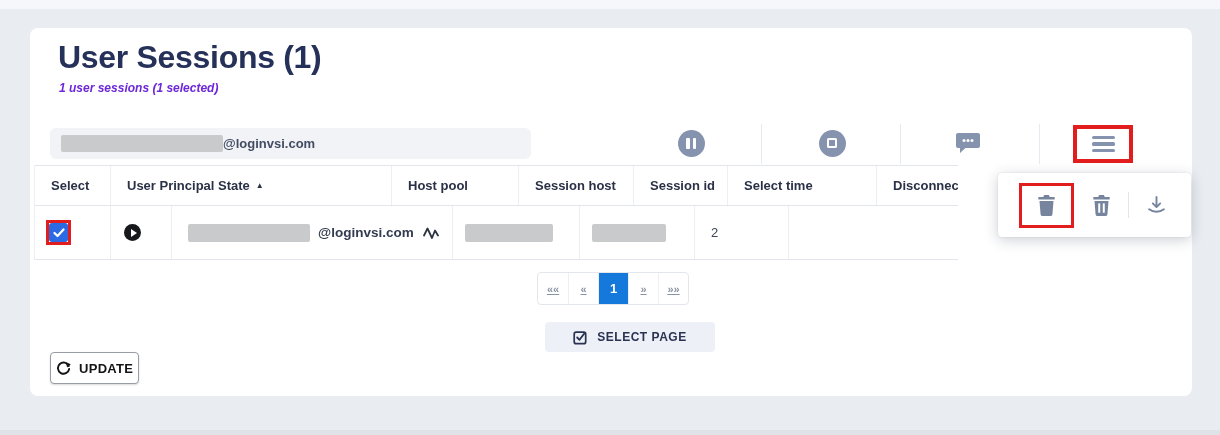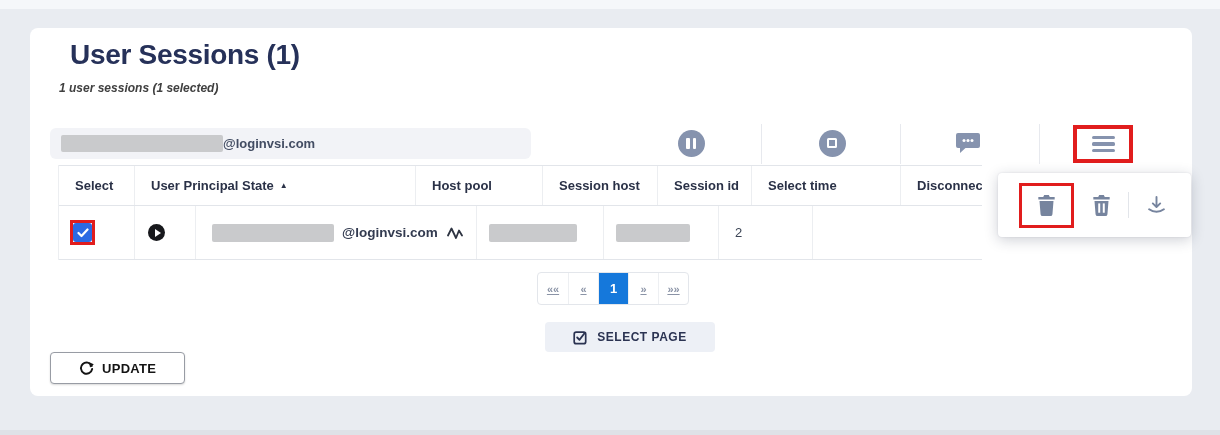--- a/index.html
+++ b/index.html
@@ -12,25 +12,25 @@
   .top-strip { position:absolute; top:0; left:0; right:0; height:9px; background:#f5f7fa; }
   .bottom-strip { position:absolute; bottom:0; left:0; right:0; height:5px; background:#dfe2e7; }
 
   .card {
     position:absolute; left:30px; top:28px; width:1162px; height:368px;
     background:#ffffff; border-radius:8px;
   }
 
   .title {
     position:absolute; left:28px; top:11px;
-    font-size:28px; font-weight:bold; color:#263159; letter-spacing:-0.3px;margin-left:12px;
+    font-size:32px; font-weight:bold; color:#263159; letter-spacing:-0.3px;
   }
   .subtitle {
     position:absolute; left:29px; top:53px;
-    font-size:12px; font-style:italic; font-weight:bold; color:#404040;
+    font-size:12px; font-style:italic; font-weight:bold; color:#6d28d9;
   }
 
   
   .search-box {
     position:absolute; left:20px; top:100px; width:481px; height:31px;
     background:#f2f3f7; border-radius:6px;
     display:flex; align-items:center; padding:0 11px;
   }
   .redacted { background:#c9cacc; border-radius:2px; }
   .search-redacted { width:162px; height:17px; }
@@ -52,21 +52,21 @@
 
   .menu-highlight {
     position:absolute; left:1043px; top:97px; width:60px; height:38px;
     border:4px solid #e11d1d; display:flex; align-items:center; justify-content:center;
     cursor:pointer;
   }
   .hamburger { display:flex; flex-direction:column; gap:3.5px; }
   .hamburger i { display:block; width:23px; height:3.2px; background:#8693ae; border-radius:1.5px; }
 
   
-  .table { position:absolute; left:28px; top:137px; width:924px; border-left:1px solid #eceef1; }
+  .table { position:absolute; left:4px; top:137px; width:924px; border-left:1px solid #eceef1; }
   .thead {
     display:flex; height:41px;
     border-top:1px solid #e2e5ea; border-bottom:1px solid #e2e5ea;
   }
   .th {
     display:flex; align-items:center; padding-left:16px; height:100%;
     font-size:13px; font-weight:bold; color:#2a3147;
     border-left:1px solid #eceef1; white-space:nowrap; overflow:hidden;
   }
   .thead .th:first-child, .trow .td:first-child { border-left:none; }
@@ -133,21 +133,21 @@
 
   
   .select-page-btn {
     position:absolute; left:515px; top:294px; height:30px; min-width:170px;
     background:#edf0f6; border-radius:4px; border:none;
     display:flex; align-items:center; justify-content:center; gap:9px;
     font-family:"Liberation Sans", sans-serif;
     font-size:12px; font-weight:bold; color:#2b3352; letter-spacing:0.5px; cursor:pointer;
   }
   .update-btn {
-    position:absolute; left:20px; top:324px; height:32px; padding:0 28px;
+    position:absolute; left:20px; top:324px; height:32px; padding:0 5px;
     background:#fff; border:1px solid #989ca4; border-radius:4px;
     box-shadow:0 1px 2px rgba(0,0,0,0.15);
     display:flex; align-items:center; gap:8px;
     font-family:"Liberation Sans", sans-serif;
     font-size:13px; font-weight:bold; color:#141414; letter-spacing:0.3px; cursor:pointer;
   }
 </style>
 </head>
 <body>
 

